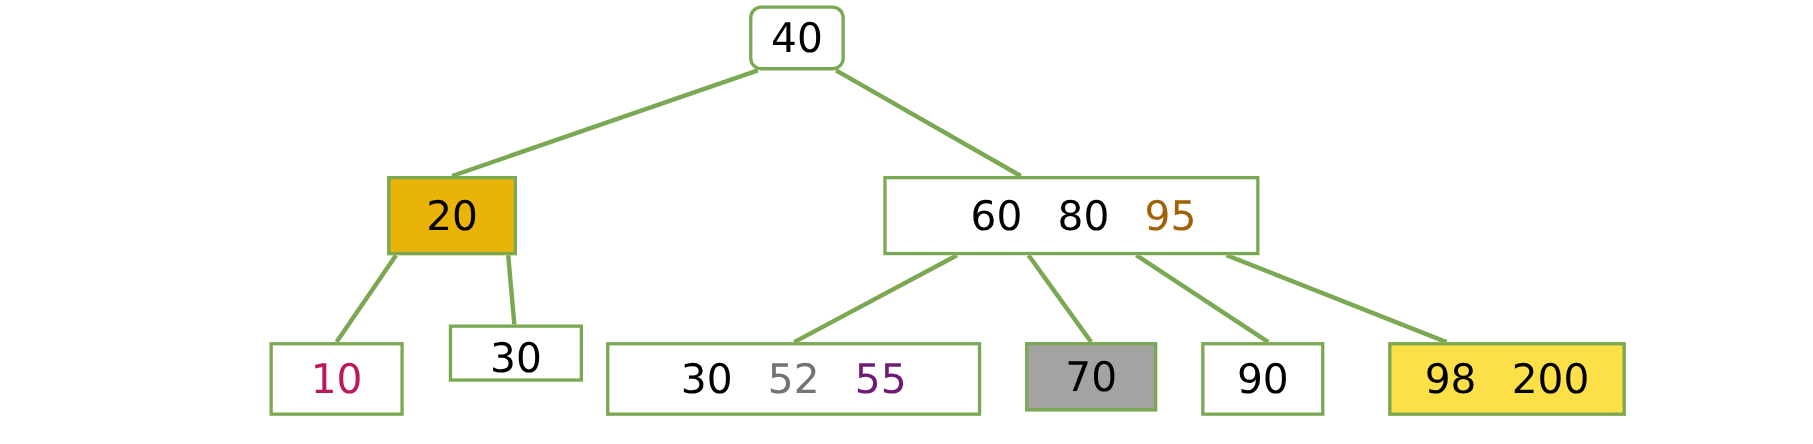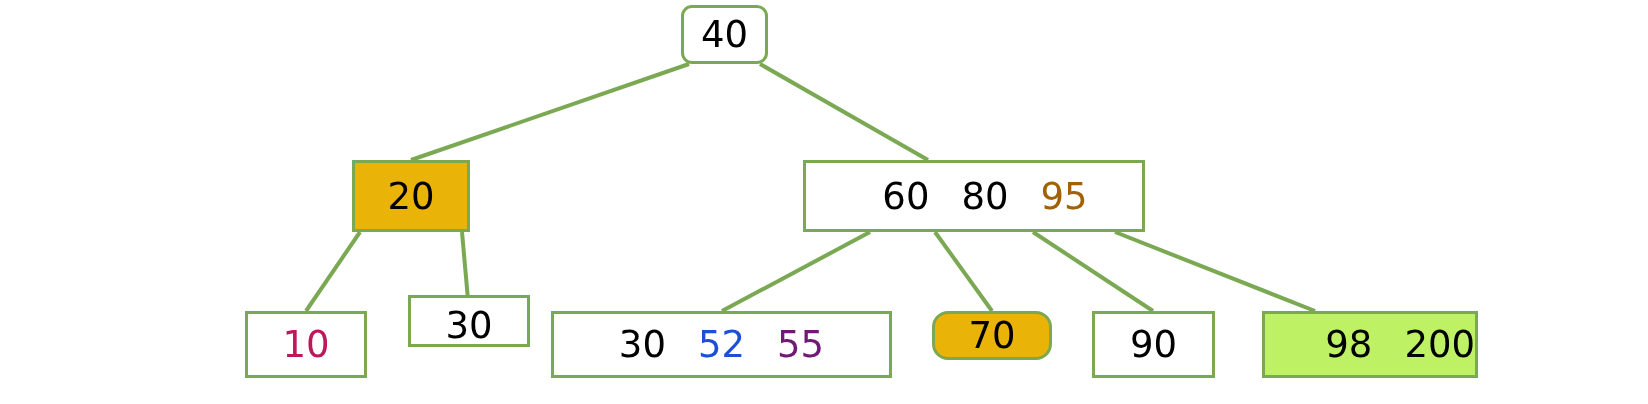--- a/index.html
+++ b/index.html
@@ -86,34 +86,34 @@
         </div>
       </div>
       <div class="node" style="left: 408px; top: 295px; width: 122px; height: 52px; border-color: rgb(122, 168, 83); background: rgb(255, 255, 255); align-items: flex-end;">
         <div class="keys">
           <span class="key" style="color: rgb(0, 0, 0);">30</span>
         </div>
       </div>
       <div class="node" style="left: 551px; top: 311px; width: 341px; height: 67px; border-color: rgb(122, 168, 83); background: rgb(255, 255, 255);">
         <div class="keys">
           <span class="key" style="color: rgb(0, 0, 0);">30</span>
-          <span class="key" style="color: #1d4ed8;">52</span>
+          <span class="key" style="color: #737373;">52</span>
           <span class="key" style="color: #701a75;">55</span>
         </div>
       </div>
-      <div class="node" style="left: 932px; top: 311px; width: 120px; height: 49px; border-color: rgb(122, 168, 83); background: #eab308; border-radius: 16px;">
+      <div class="node" style="left: 932px; top: 311px; width: 120px; height: 63px; border-color: rgb(122, 168, 83); background: #a3a3a3;">
         <div class="keys">
           <span class="key" style="color: rgb(0, 0, 0);">70</span>
         </div>
       </div>
-      <div class="node" style="left: 1092px; top: 311px; width: 123px; height: 67px; border-color: rgb(122, 168, 83); background: rgb(255, 255, 255);">
+      <div class="node" style="left: 1092px; top: 311px; width: 112px; height: 67px; border-color: rgb(122, 168, 83); background: rgb(255, 255, 255);">
         <div class="keys">
           <span class="key" style="color: rgb(0, 0, 0);">90</span>
         </div>
       </div>
-      <div class="node" style="left: 1262px; top: 311px; width: 216px; height: 67px; border-color: rgb(122, 168, 83); background: #bef264; justify-content: flex-end;">
+      <div class="node" style="left: 1262px; top: 311px; width: 216px; height: 67px; border-color: rgb(122, 168, 83); background: #fde047;">
         <div class="keys">
           <span class="key" style="color: rgb(0, 0, 0);">98</span>
           <span class="key" style="color: rgb(0, 0, 0);">200</span>
         </div>
       </div>
     </div>
 </div>
 
 </body></html>

